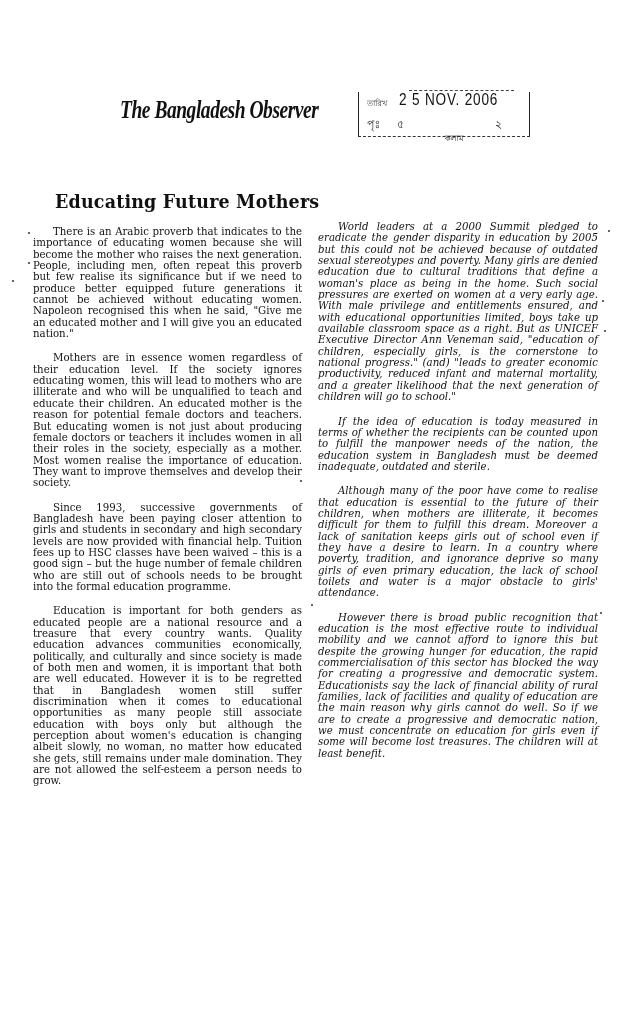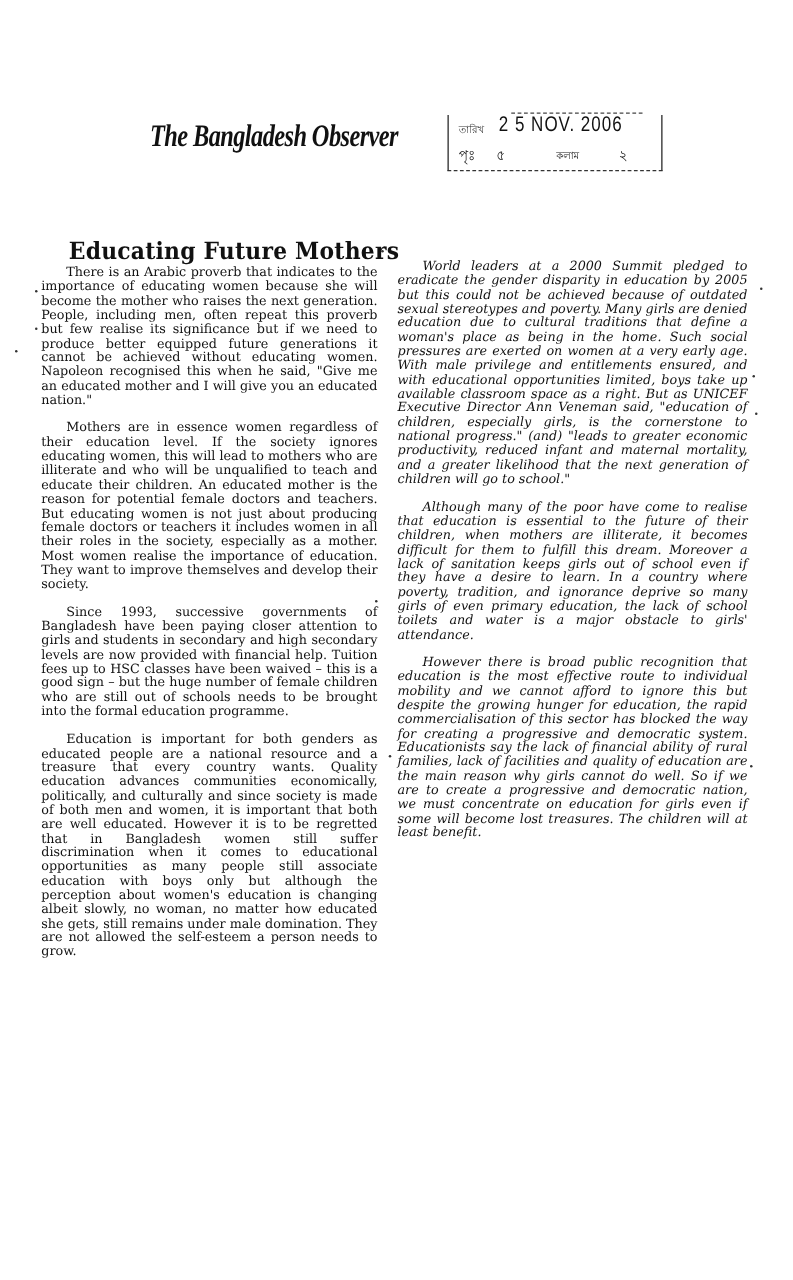--- a/index.html
+++ b/index.html
@@ -22,53 +22,54 @@
   .stamp-row2 span { position: absolute; }
   .headline {
     position: absolute; left: 55px; top: 190px;
     font-family: "DejaVu Serif", serif; font-size: 19px; font-weight: bold; letter-spacing: 0.2px;
     transform: scaleX(0.92); transform-origin: left top; white-space: nowrap;
   }
   .col {
     position: absolute; font-family: "DejaVu Serif", serif; font-size: 10.2px; line-height: 11.35px;
     text-align: justify; color: #111;
   }
-  .col p { margin: 0 0 11px 0; text-indent: 20px; }
+  .col p { margin: 13px 0 11px 0; text-indent: 20px; }
   .col-left { left: 33px; top: 213px; width: 269px; }
   .col-right { left: 318px; top: 208px; width: 280px; font-style: italic; }
   .speck { position: absolute; width: 2px; height: 2px; background: #333; border-radius: 1px; }
 </style>
 </head>
 <body>
 
 <div class="masthead">The Bangladesh Observer</div>
 
 <div class="stamp">
   <div class="stamp-top-line"></div>
   <span class="stamp-label1">তারিখ</span>
   <span class="stamp-date">2 5  NOV. 2006</span>
   <div class="stamp-row2">
     <span style="left:0;">পৃঃ</span>
     <span style="left:30px;">৫</span>
-    <span style="left:78px; font-size:8px; top:2px;">কলাম</span>
+    <span style="left:78px; font-size:8px; top:16px;">কলাম</span>
     <span style="left:128px;">২</span>
   </div>
 </div>
 
 <div class="headline">Educating Future Mothers</div>
 
 <div class="col col-left">
   <p>There is an Arabic proverb that indicates to the importance of educating women because she will become the mother who raises the next generation. People, including men, often repeat this proverb but few realise its significance but if we need to produce better equipped future generations it cannot be achieved without educating women. Napoleon recognised this when he said, "Give me an educated mother and I will give you an educated nation."</p>
   <p>Mothers are in essence women regardless of their education level. If the society ignores educating women, this will lead to mothers who are illiterate and who will be unqualified to teach and educate their children. An educated mother is the reason for potential female doctors and teachers. But educating women is not just about producing female doctors or teachers it includes women in all their roles in the society, especially as a mother. Most women realise the importance of education. They want to improve themselves and develop their society.</p>
   <p>Since 1993, successive governments of Bangladesh have been paying closer attention to girls and students in secondary and high secondary levels are now provided with financial help. Tuition fees up to HSC classes have been waived – this is a good sign – but the huge number of female children who are still out of schools needs to be brought into the formal education programme.</p>
   <p>Education is important for both genders as educated people are a national resource and a treasure that every country wants. Quality education advances communities economically, politically, and culturally and since society is made of both men and women, it is important that both are well educated. However it is to be regretted that in Bangladesh women still suffer discrimination when it comes to educational opportunities as many people still associate education with boys only but although the perception about women's education is changing albeit slowly, no woman, no matter how educated she gets, still remains under male domination. They are not allowed the self-esteem a person needs to grow.</p>
 </div>
 
 <div class="col col-right">
   <p>World leaders at a 2000 Summit pledged to eradicate the gender disparity in education by 2005 but this could not be achieved because of outdated sexual stereotypes and poverty. Many girls are denied education due to cultural traditions that define a woman's place as being in the home. Such social pressures are exerted on women at a very early age. With male privilege and entitlements ensured, and with educational opportunities limited, boys take up available classroom space as a right. But as UNICEF Executive Director Ann Veneman said, "education of children, especially girls, is the cornerstone to national progress." (and) "leads to greater economic productivity, reduced infant and maternal mortality, and a greater likelihood that the next generation of children will go to school."</p>
+  <p>If the idea of education is today measured in terms of whether the recipients can be counted upon to fulfill the manpower needs of the nation, the education system in Bangladesh must be deemed inadequate, outdated and sterile.</p>
   <p>Although many of the poor have come to realise that education is essential to the future of their children, when mothers are illiterate, it becomes difficult for them to fulfill this dream. Moreover a lack of sanitation keeps girls out of school even if they have a desire to learn. In a country where poverty, tradition, and ignorance deprive so many girls of even primary education, the lack of school toilets and water is a major obstacle to girls' attendance.</p>
   <p>However there is broad public recognition that education is the most effective route to individual mobility and we cannot afford to ignore this but despite the growing hunger for education, the rapid commercialisation of this sector has blocked the way for creating a progressive and democratic system. Educationists say the lack of financial ability of rural families, lack of facilities and quality of education are the main reason why girls cannot do well. So if we are to create a progressive and democratic nation, we must concentrate on education for girls even if some will become lost treasures. The children will at least benefit.</p>
 </div>
 
 <div class="speck" style="left:28px; top:232px;"></div>
 <div class="speck" style="left:28px; top:262px;"></div>
 <div class="speck" style="left:12px; top:280px;"></div>
 <div class="speck" style="left:305px; top:200px;"></div>
 <div class="speck" style="left:608px; top:230px;"></div>
 <div class="speck" style="left:602px; top:300px;"></div>

